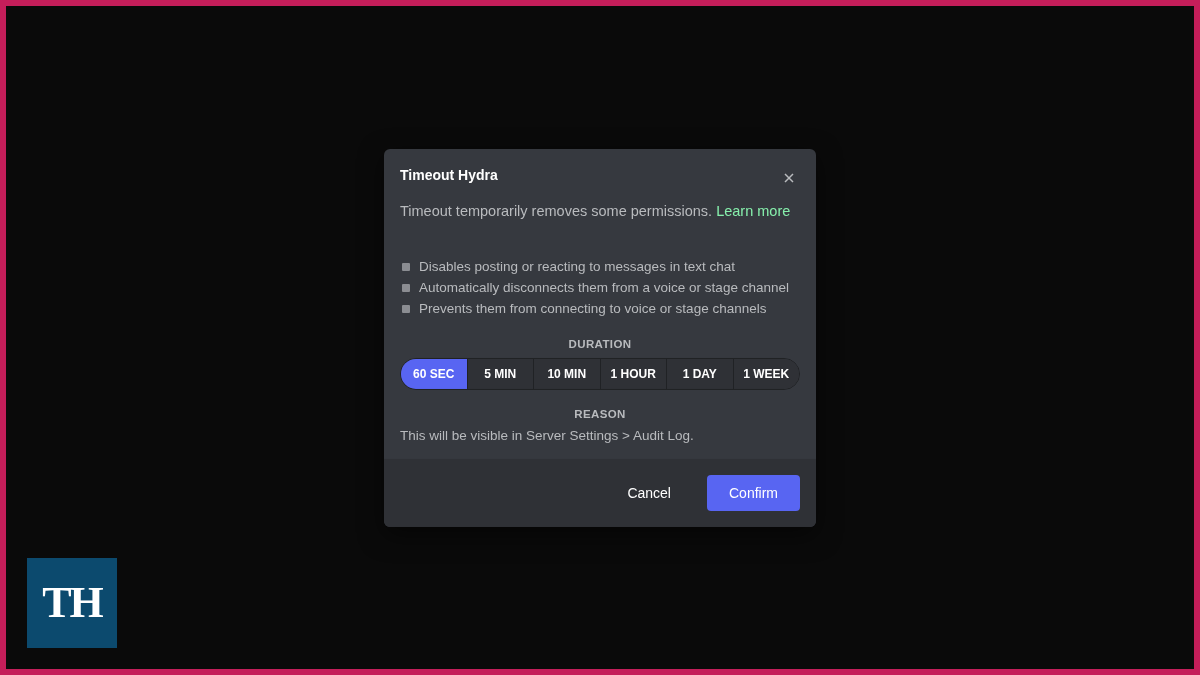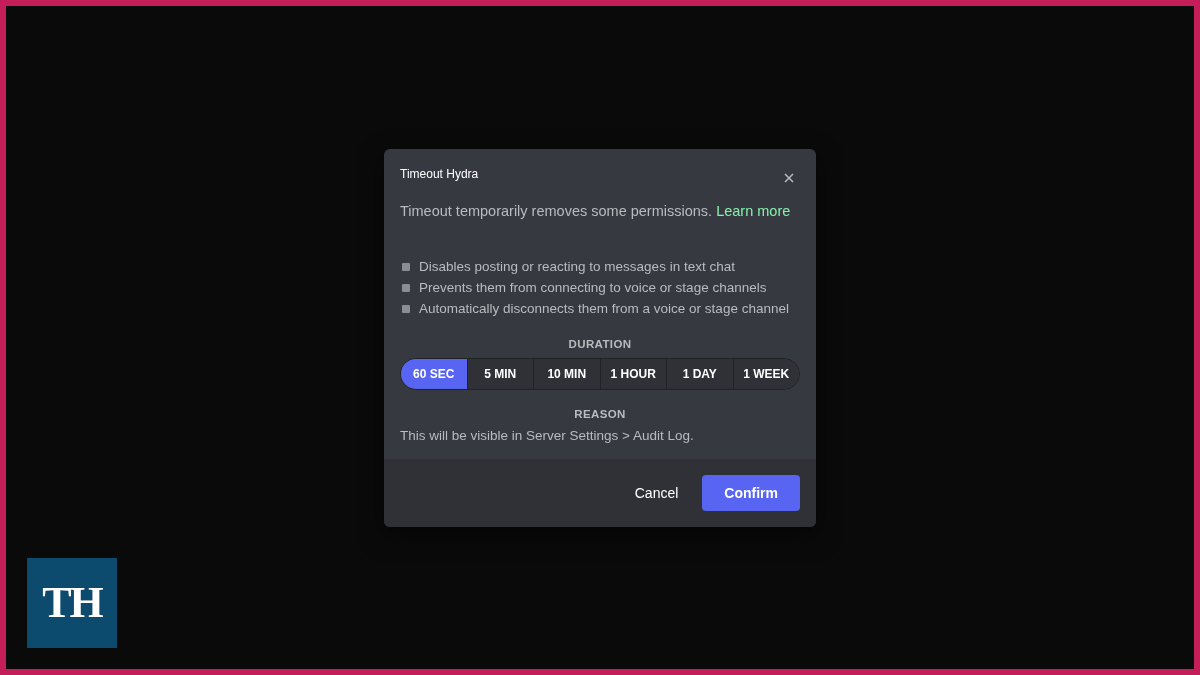--- a/index.html
+++ b/index.html
@@ -46,22 +46,22 @@
   }
   .modal-body { padding: 18px 16px 16px 16px; }
   .modal-header {
     display: flex;
     align-items: flex-start;
     justify-content: space-between;
     margin-bottom: 12px;
   }
   .modal-title {
     color: #ffffff;
-    font-size: 12px;
-    font-weight: 400;
+    font-size: 14px;
+    font-weight: 700;
   }
   .close-btn {
     background: none; border: none; cursor: pointer;
     color: #b9bbbe;
     padding: 2px;
     display: flex;
     align-items: center;
     justify-content: center;
     width: 22px; height: 22px;
   }
@@ -144,38 +144,38 @@
   .audit-note {
     color: #b9bbbe;
     font-size: 13.5px;
   }
   .modal-footer {
     background: #2f3136;
     padding: 16px;
     display: flex;
     justify-content: flex-end;
     align-items: center;
-    gap: 10px;
+    gap: 22px;
   }
   .cancel-btn {
     background: none;
     border: none;
     color: #ffffff;
     font-size: 14px;
     font-weight: 500;
     padding: 10px 14px;
     cursor: pointer;
   }
   .confirm-btn {
     background: #5865f2;
     border: none;
     border-radius: 4px;
     color: #ffffff;
     font-size: 14px;
-    font-weight: 700;
+    font-weight: 400;
     padding: 10px 22px;
     cursor: pointer;
   }
 </style>
 </head>
 <body>
 
 <div class="frame">
 
   <div class="watermark">
@@ -198,25 +198,25 @@
         <span>Timeout temporarily removes some permissions. </span><a>Learn more</a>
       </div>
 
       <ul class="bullets">
         <li>
           <span class="bullet-icon"></span>
           <span>Disables posting or reacting to messages in text chat</span>
         </li>
         <li>
           <span class="bullet-icon"></span>
-          <span>Prevents them from connecting to voice or stage channels</span>
+          <span>Automatically disconnects them from a voice or stage channel</span>
         </li>
         <li>
           <span class="bullet-icon"></span>
-          <span>Automatically disconnects them from a voice or stage channel</span>
+          <span>Prevents them from connecting to voice or stage channels</span>
         </li>
       </ul>
 
       <div class="section-label">DURATION</div>
       <div class="duration-group">
         <button class="duration-btn selected">60 SEC</button>
         <button class="duration-btn">5 MIN</button>
         <button class="duration-btn">10 MIN</button>
         <button class="duration-btn">1 HOUR</button>
         <button class="duration-btn">1 DAY</button>

